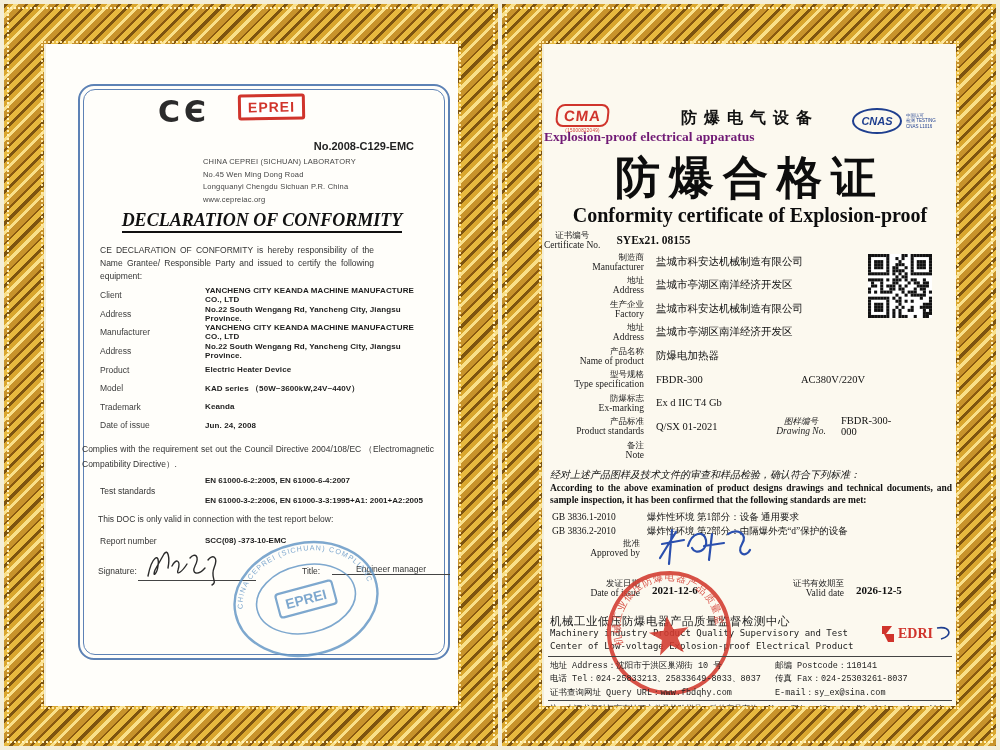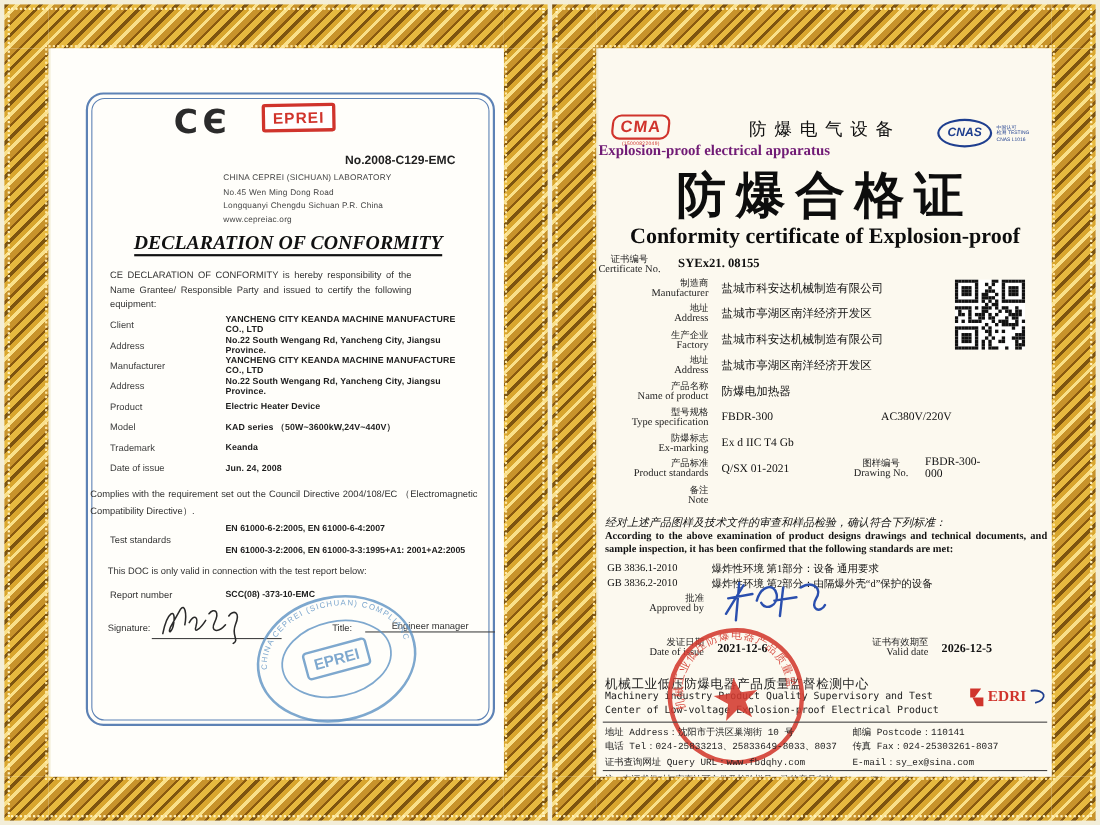--- a/index.html
+++ b/index.html
@@ -44,36 +44,36 @@
 
   
   .r-serif{font-family:"Liberation Serif",serif;}
   .cma-box{border:2.5px solid #d0342c;border-radius:8px 8px 8px 8px;color:#d0342c;font-weight:bold;
            font-size:15px;padding:1px 6px;transform:skewX(-6deg);background:transparent;letter-spacing:1px;}
   .cma-num{font-size:4.5px;color:#d0342c;text-align:center;margin-top:1px;letter-spacing:.3px;}
   .cnas-wrap{display:flex;align-items:center;gap:4px;}
   .cnas-oval{border:2.5px solid #1f3f8f;border-radius:50%;width:50px;height:26px;display:flex;
              align-items:center;justify-content:center;color:#1f3f8f;font-weight:bold;font-style:italic;font-size:11px;}
   .cnas-side{font-size:4.5px;color:#1f3f8f;line-height:5.5px;}
-  .r-header-cn{width:100%;text-align:center;font-weight:normal;font-size:16px;letter-spacing:7px;color:#111;}
+  .r-header-cn{width:100%;text-align:center;font-weight:bold;font-size:16px;letter-spacing:7px;color:#111;}
   .r-header-en{width:100%;font-weight:bold;font-size:13.5px;color:#701a75;}
   .r-title-cn{width:100%;text-align:center;font-weight:bold;font-size:45px;letter-spacing:9px;color:#0d0d0d;}
   .r-title-en{width:100%;text-align:center;font-weight:bold;font-size:20px;color:#0d0d0d;}
   .certno-row{width:100%;display:flex;justify-content:flex-start;align-items:center;gap:16px;}
   .lbl-stack{display:flex;flex-direction:column;align-items:center;line-height:10px;}
   .lbl-cn{font-size:8.5px;color:#222;}
   .lbl-en{font-size:9.5px;color:#222;font-family:"Liberation Serif",serif;}
   .certno-val{font-size:11.5px;font-weight:bold;font-family:"Liberation Serif",serif;color:#111;}
   .rf-row{display:flex;height:23.5px;align-items:center;}
   .rf-label{width:92px;flex:none;display:flex;flex-direction:column;align-items:flex-end;line-height:10px;}
   .rf-value{margin-left:12px;font-size:10.5px;font-family:"Liberation Serif",serif;color:#111;
             position:relative;flex:1;height:100%;display:flex;align-items:center;}
   .rf-v2{position:absolute;left:145px;top:50%;transform:translateY(-50%);}
   .rf-extra-label{position:absolute;left:110px;top:50%;transform:translateY(-50%);width:70px;
-                  display:flex;flex-direction:column;align-items:center;line-height:10px;}
+                  display:flex;flex-direction:column;align-items:center;line-height:10px;font-style:italic;}
   .rf-extra-val{position:absolute;left:185px;top:50%;transform:translateY(-50%);}
   .r-statement-cn{font-size:10px;color:#111;font-style:italic;}
   .r-statement-en{font-size:9.5px;color:#111;font-family:"Liberation Serif",serif;font-weight:bold;
                   text-align:justify;line-height:12px;}
   .std-row{display:flex;height:14px;align-items:center;font-size:9.5px;font-family:"Liberation Serif",serif;color:#111;}
   .std-code{width:95px;flex:none;}
   .r-date-val{font-size:11px;font-weight:bold;font-family:"Liberation Serif",serif;color:#111;}
   .org-cn{font-size:11.5px;color:#222;letter-spacing:.5px;}
   .org-en{font-size:9px;font-family:"DejaVu Sans Mono",monospace;color:#222;}
   .rule{border-top:1.5px solid #444;}

